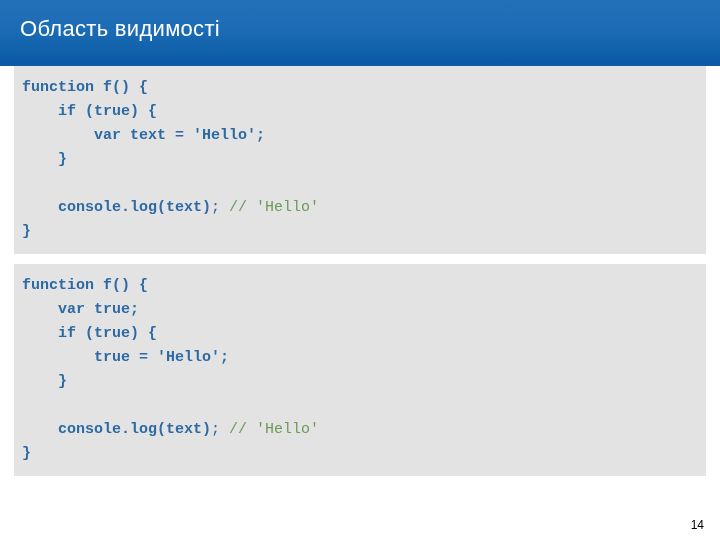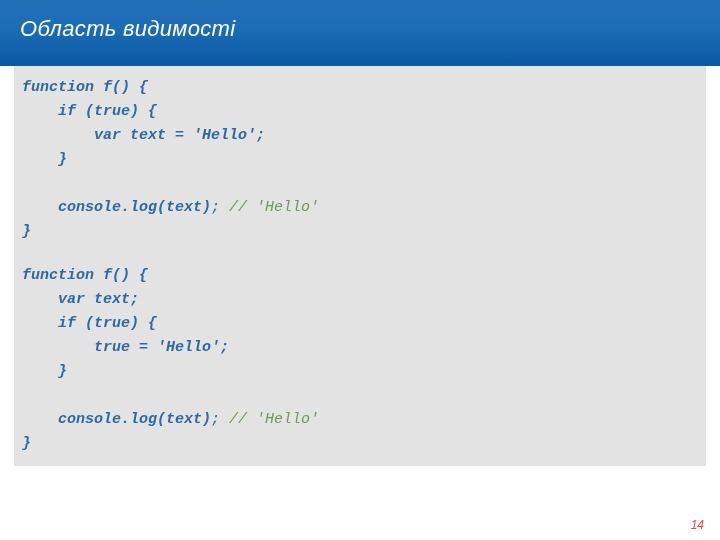--- a/index.html
+++ b/index.html
@@ -1,15 +1,15 @@
 <!DOCTYPE html>
 <html><head>
 <meta charset="utf-8">
 <style>
-  * { margin: 0; padding: 0; box-sizing: border-box; font-style: italic; }
+  * { margin: 0; padding: 0; box-sizing: border-box; }
   body {
     width: 720px;
     height: 540px;
     font-family: Arial, sans-serif;
     background: #ffffff;
     overflow: hidden;
     position: relative;
   }
   .header {
     background: linear-gradient(to bottom, #2270b8 0%, #1c6cb5 50%, #0d5ba6 100%);
@@ -22,56 +22,57 @@
     font-weight: 300;
     letter-spacing: 0.3px;
   }
   .content {
     background: linear-gradient(to bottom, #0d5ba6 0%, #0d5ba6 6px, #ffffff 6px);
     padding: 6px 14px 0 14px;
   }
   .code-block {
     background: #e3e3e3;
     padding: 10px 8px;
+    margin-bottom: 10px;
     font-family: "Courier New", monospace;
     font-size: 15px;
     font-weight: bold;
     color: #2d6aa3;
     line-height: 1.6;
     white-space: pre;
   }
   .code-block .nobold { font-weight: normal; }
   .code-block .comment { color: #6e9a58; font-weight: normal; }
   .page-num {
     position: absolute;
     bottom: 8px;
     right: 16px;
     font-size: 12px;
-    color: #ef4444;
+    color: #000000;
   }
 </style>
 </head>
 <body>
 
 <div class="header">
   <div class="title">Область видимості</div>
 </div>
 
 <div class="content">
 
   <div class="code-block"><span>function f() {</span>
 <span>    if (true) {</span>
 <span>        var text = 'Hello';</span>
 <span>    }</span>
 <span></span>
 <span>    console.log(text)</span><span class="nobold">; </span><span class="comment">// 'Hello'</span>
 <span>}</span></div>
 
   <div class="code-block"><span>function f() {</span>
-<span>    var text;</span>
+<span>    var true;</span>
 <span>    if (true) {</span>
 <span>        true = 'Hello';</span>
 <span>    }</span>
 <span></span>
 <span>    console.log(text)</span><span class="nobold">; </span><span class="comment">// 'Hello'</span>
 <span>}</span></div>
 
 </div>
 
 <div class="page-num">14</div>

